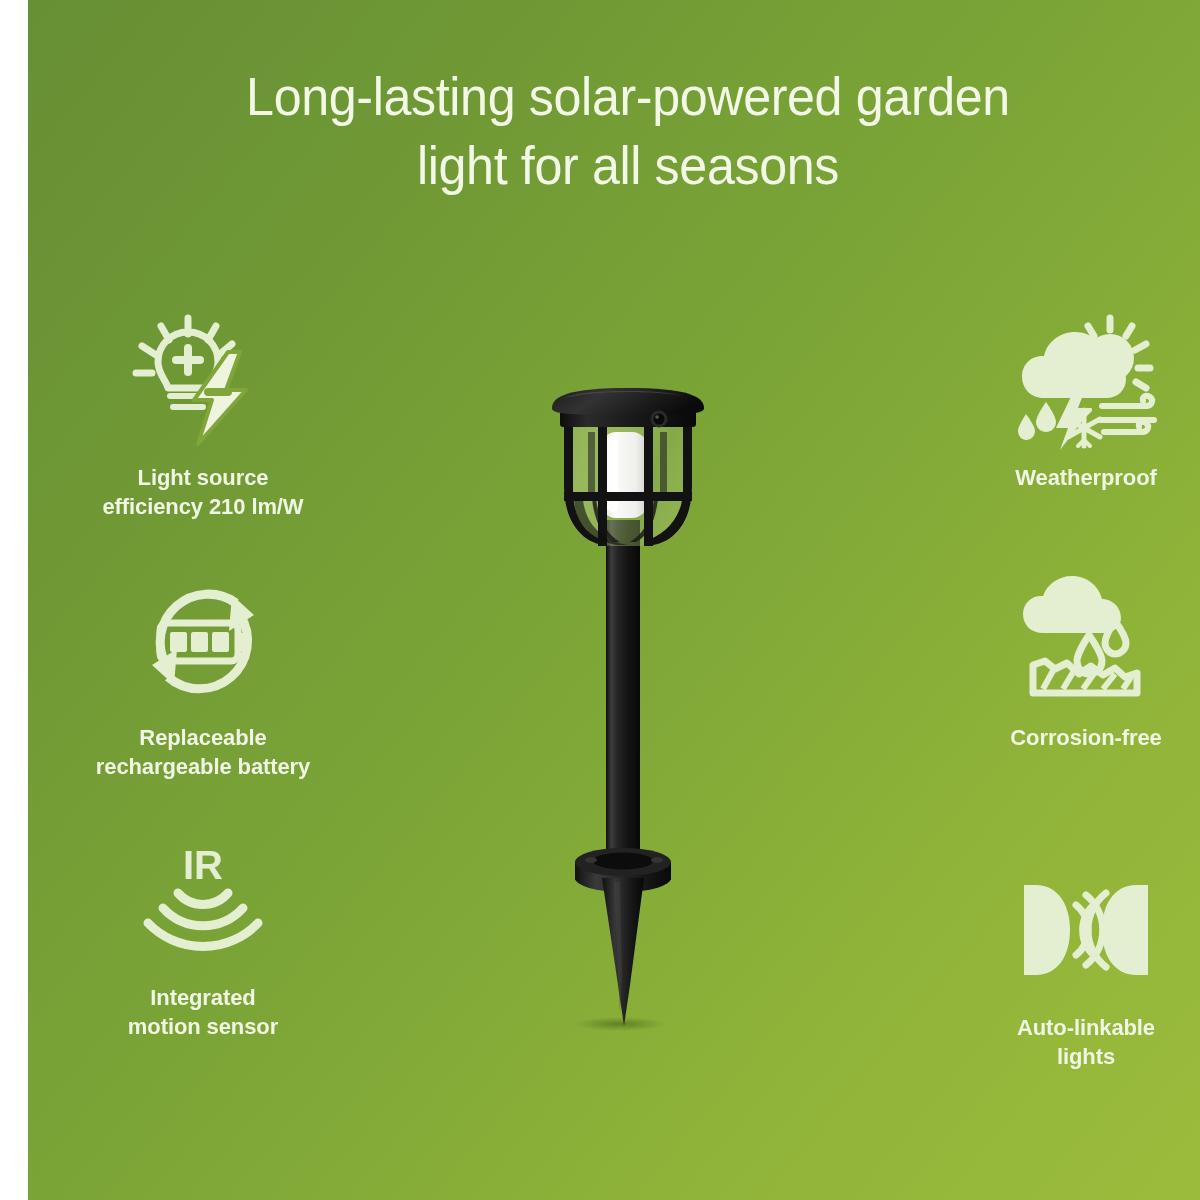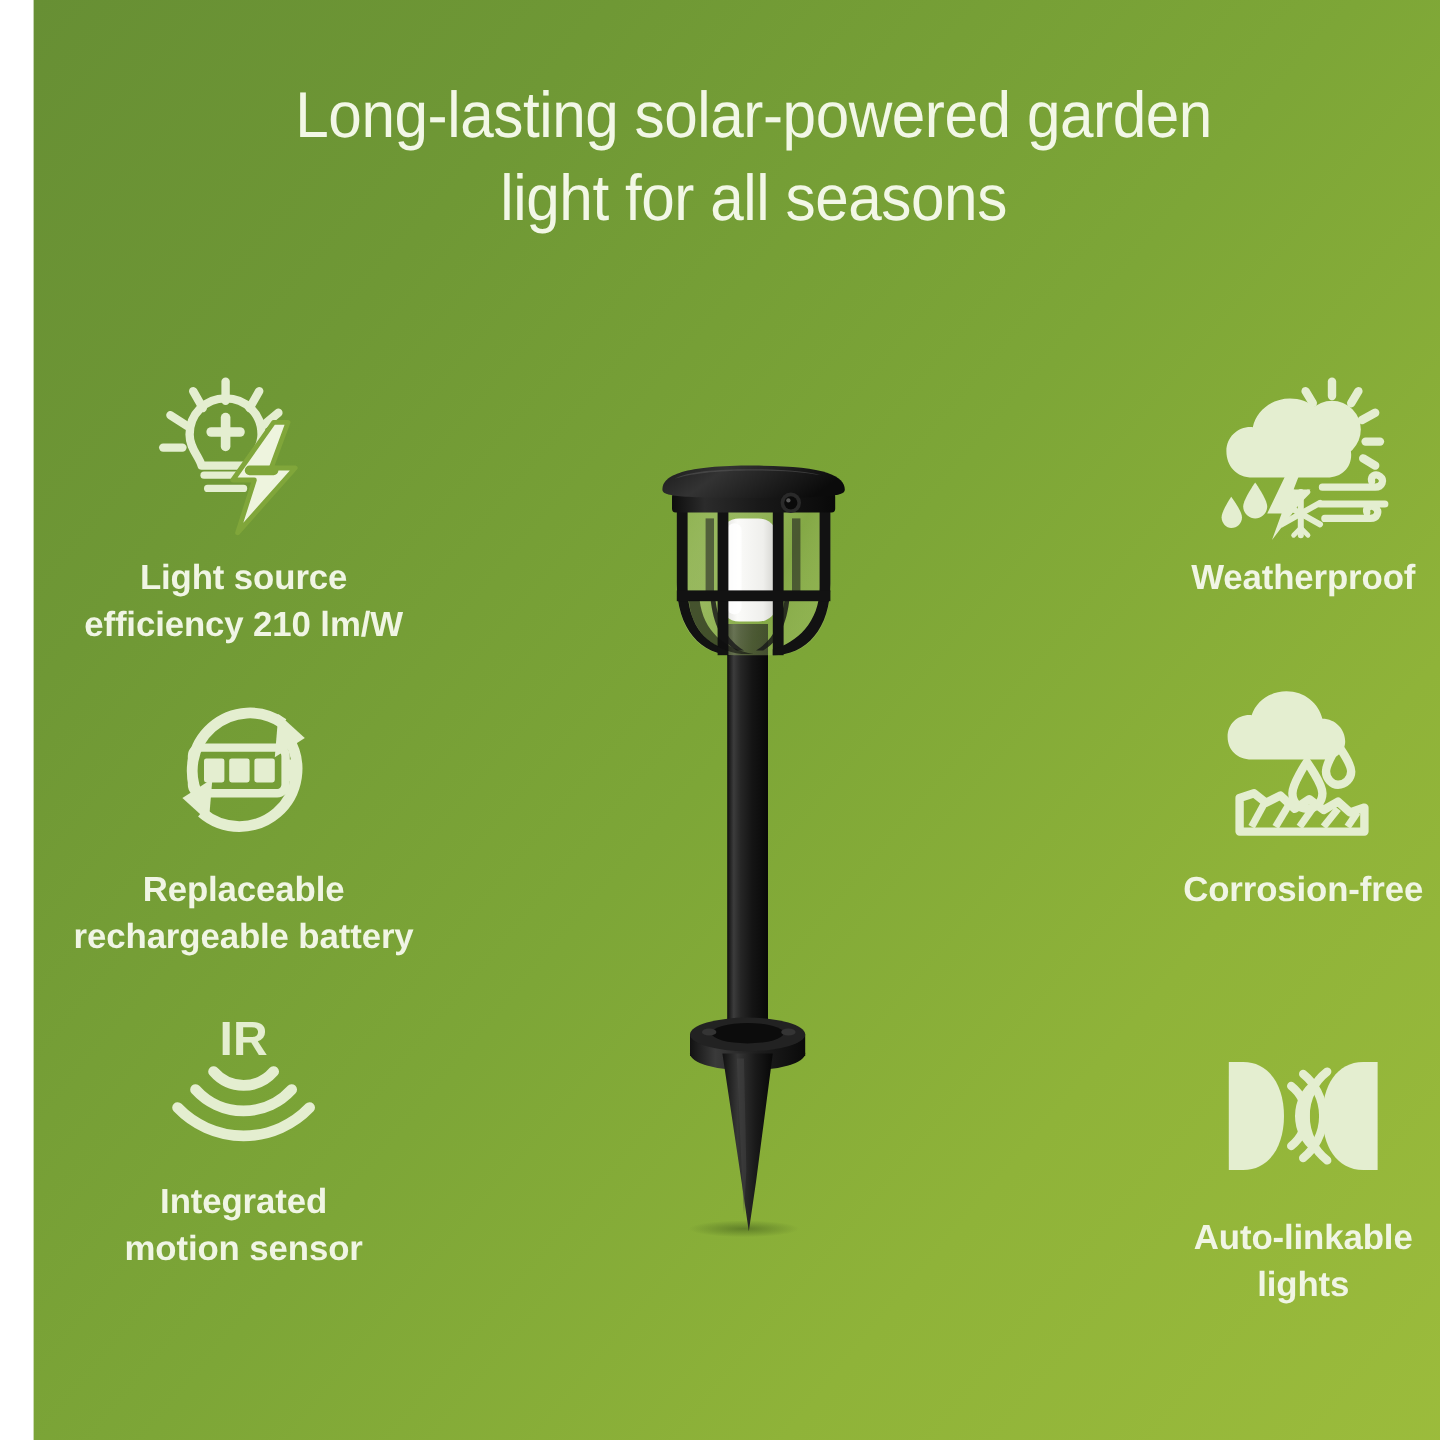--- a/index.html
+++ b/index.html
@@ -45,21 +45,21 @@
     display: flex;
     align-items: center;
     justify-content: center;
   }
   .feature .icon-wrap svg {
     display: block;
   }
   .feature .label {
     margin-top: 8px;
     color: #f0f5e4;
-    font-size: 29px;
+    font-size: 22px;
     font-weight: bold;
     line-height: 1.33;
     white-space: pre-line;
     letter-spacing: -0.1px;
   }
 
   #f-left-1 { left: 25px;  top: 305px; }
   #f-left-2 { left: 25px;  top: 565px; }
   #f-left-3 { left: 25px;  top: 825px; }
   #f-right-1 { left: 908px; top: 305px; }

